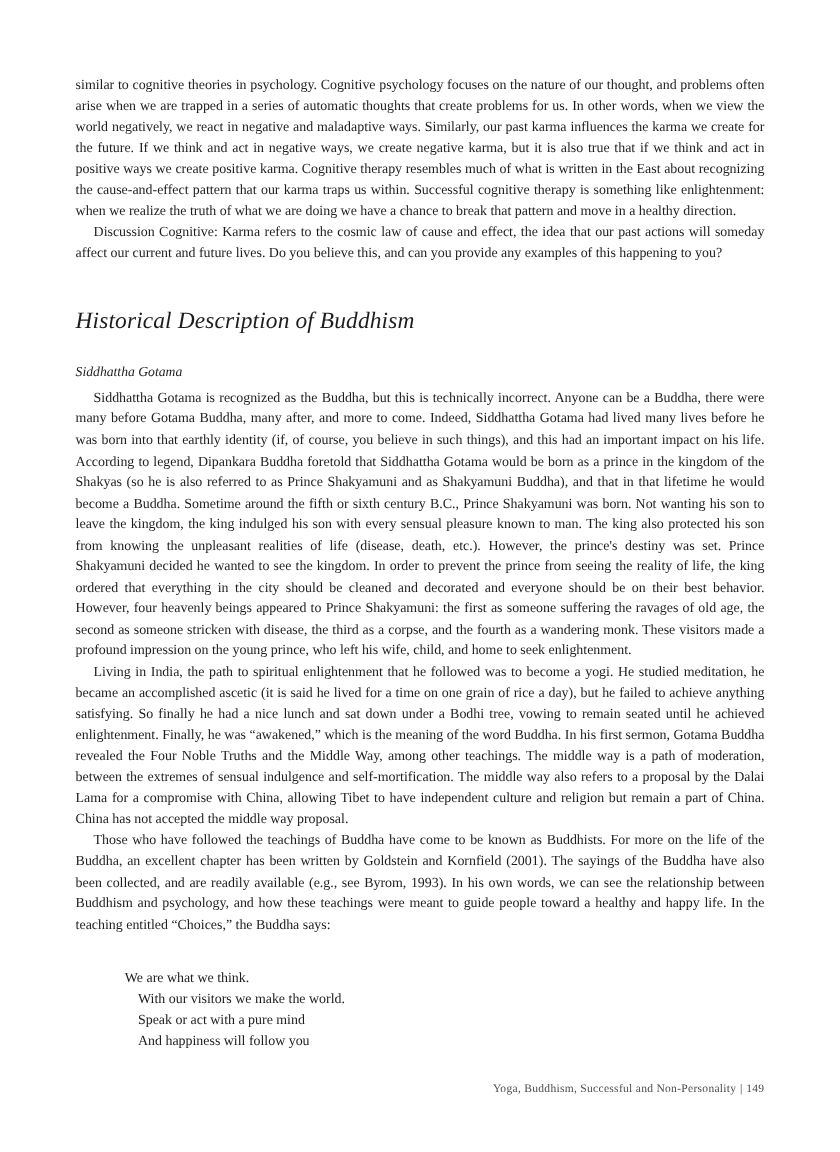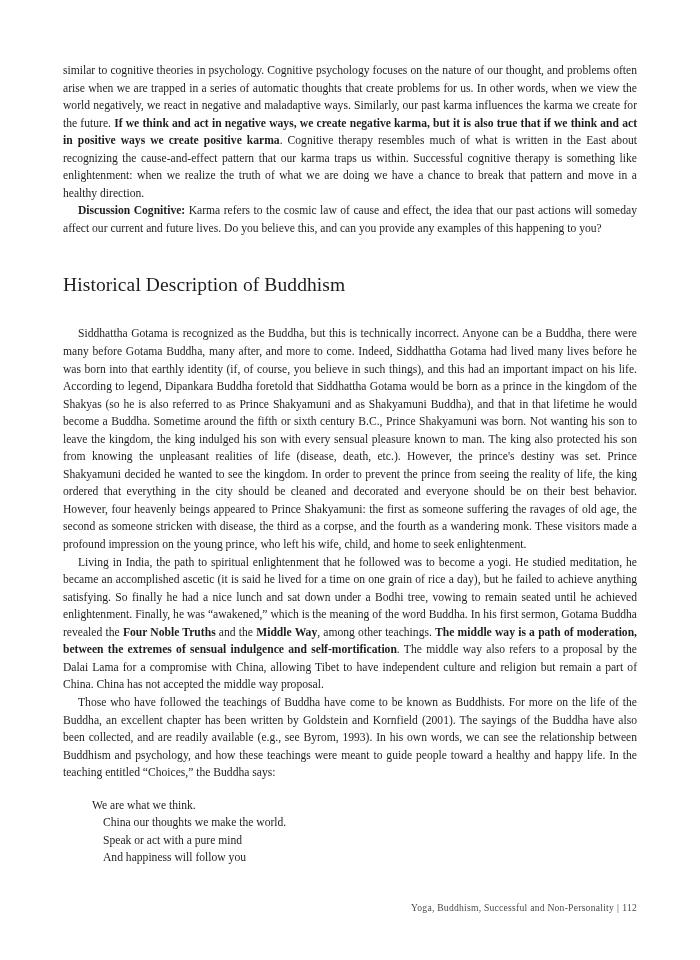--- a/index.html
+++ b/index.html
@@ -33,46 +33,47 @@
     font-size: 11.6px;
     line-height: 17.55px;
     text-align: justify;
     text-justify: inter-word;
     color: #1d1d1d;
     hyphens: none;
   }
   p.indent {
     text-indent: 15px;
   }
-  .bold { font-weight: bold; }
+  .bold { font-weight: normal; }
   .ital { }
 
   h2.section-heading {
     margin: 0;
     font-weight: normal;
     font-size: 19.5px;
     line-height: 24px;
     letter-spacing: 0.1px;
     color: #1d1d1d;
+    font-style: italic;
   }
   h3.sub-heading {
     margin: 0;
     font-weight: normal;
     font-style: italic;
     font-size: 11.4px;
     line-height: 15px;
     color: #1d1d1d;
   }
   .spacer-after-par   { height: 36px; }
   .spacer-after-head  { height: 23px; }
   .spacer-after-sub   { height: 5px; }
   .spacer-before-quote{ height: 15px; }
 
   .quote {
-    margin: 0;
+    margin: 12px;
     padding: 0;
   }
   .quote .q-line {
     font-size: 11.6px;
     line-height: 17.55px;
     color: #1d1d1d;
     white-space: pre;
   }
   .quote .q-line.lead   { margin-left: 29px; }
   .quote .q-line.inner  { margin-left: 40px; }
@@ -99,35 +100,36 @@
     <p class="body-par"><span>similar to cognitive theories in psychology. Cognitive psychology focuses on the nature of our thought, and problems often arise when we are trapped in a series of automatic thoughts that create problems for us. In other words, when we view the world negatively, we react in negative and maladaptive ways. Similarly, our past karma influences the karma we create for the future. </span><span class="bold">If we think and act in negative ways, we create negative karma, but it is also true that if we think and act in positive ways we create positive karma</span><span>. Cognitive therapy resembles much of what is written in the East about recognizing the </span><span class="ital">cause-and-effect pattern</span><span> that our karma traps us within. Successful cognitive therapy is something like enlightenment: when we realize the truth of what we are doing we have a chance to break that pattern and move in a healthy direction.</span></p>
 
     <p class="body-par indent"><span class="bold">Discussion Cognitive:</span><span> Karma refers to the cosmic law of cause and effect, the idea that our past actions will someday affect our current and future lives. Do you believe this, and can you provide any examples of this happening to you?</span></p>
 
     <div class="spacer-after-par"></div>
 
     <h2 class="section-heading">Historical Description of Buddhism</h2>
 
     <div class="spacer-after-head"></div>
 
+    <h3 class="sub-heading">Siddhattha Gotama</h3>
 
     <div class="spacer-after-sub"></div>
 
     <p class="body-par indent">Siddhattha Gotama is recognized as the Buddha, but this is technically incorrect. Anyone can be a Buddha, there were many before Gotama Buddha, many after, and more to come. Indeed, Siddhattha Gotama had lived many lives before he was born into that earthly identity (if, of course, you believe in such things), and this had an important impact on his life. According to legend, Dipankara Buddha foretold that Siddhattha Gotama would be born as a prince in the kingdom of the Shakyas (so he is also referred to as Prince Shakyamuni and as Shakyamuni Buddha), and that in that lifetime he would become a Buddha. Sometime around the fifth or sixth century B.C., Prince Shakyamuni was born. Not wanting his son to leave the kingdom, the king indulged his son with every sensual pleasure known to man. The king also protected his son from knowing the unpleasant realities of life (disease, death, etc.). However, the prince's destiny was set. Prince Shakyamuni decided he wanted to see the kingdom. In order to prevent the prince from seeing the reality of life, the king ordered that everything in the city should be cleaned and decorated and everyone should be on their best behavior. However, four heavenly beings appeared to Prince Shakyamuni: the first as someone suffering the ravages of old age, the second as someone stricken with disease, the third as a corpse, and the fourth as a wandering monk. These visitors made a profound impression on the young prince, who left his wife, child, and home to seek enlightenment.</p>
 
     <p class="body-par indent"><span>Living in India, the path to spiritual enlightenment that he followed was to become a yogi. He studied meditation, he became an accomplished ascetic (it is said he lived for a time on one grain of rice a day), but he failed to achieve anything satisfying. So finally he had a nice lunch and sat down under a Bodhi tree, vowing to remain seated until he achieved enlightenment. Finally, he was “awakened,” which is the meaning of the word Buddha. In his first sermon, Gotama Buddha revealed the </span><span class="bold">Four Noble Truths</span><span> and the </span><span class="bold">Middle Way</span><span>, among other teachings. </span><span class="bold">The middle way is a path of moderation, between the extremes of sensual indulgence and self-mortification</span><span>. The middle way also refers to a proposal by the Dalai Lama for a compromise with China, allowing Tibet to have independent culture and religion but remain a part of China. China has not accepted the middle way proposal.</span></p>
 
     <p class="body-par indent">Those who have followed the teachings of Buddha have come to be known as Buddhists. For more on the life of the Buddha, an excellent chapter has been written by Goldstein and Kornfield (2001). The sayings of the Buddha have also been collected, and are readily available (e.g., see Byrom, 1993). In his own words, we can see the relationship between Buddhism and psychology, and how these teachings were meant to guide people toward a healthy and happy life. In the teaching entitled “Choices,” the Buddha says:</p>
 
     <div class="spacer-before-quote"></div>
 
     <blockquote class="quote">
       <div class="q-line lead">We are what we think.</div>
-      <div class="q-line inner">China our thoughts we make the world.</div>
+      <div class="q-line inner">With our visitors we make the world.</div>
       <div class="q-line inner">Speak or act with a pure mind</div>
       <div class="q-line inner">And happiness will follow you</div>
     </blockquote>
 
   </div>
 
-  <div class="footer"><span>Yoga, Buddhism, Successful and Non-Personality</span><span class="sep">|</span><span>112</span></div>
+  <div class="footer"><span>Yoga, Buddhism, Successful and Non-Personality</span><span class="sep">|</span><span>149</span></div>
 
 </div>
 
 </body></html>

